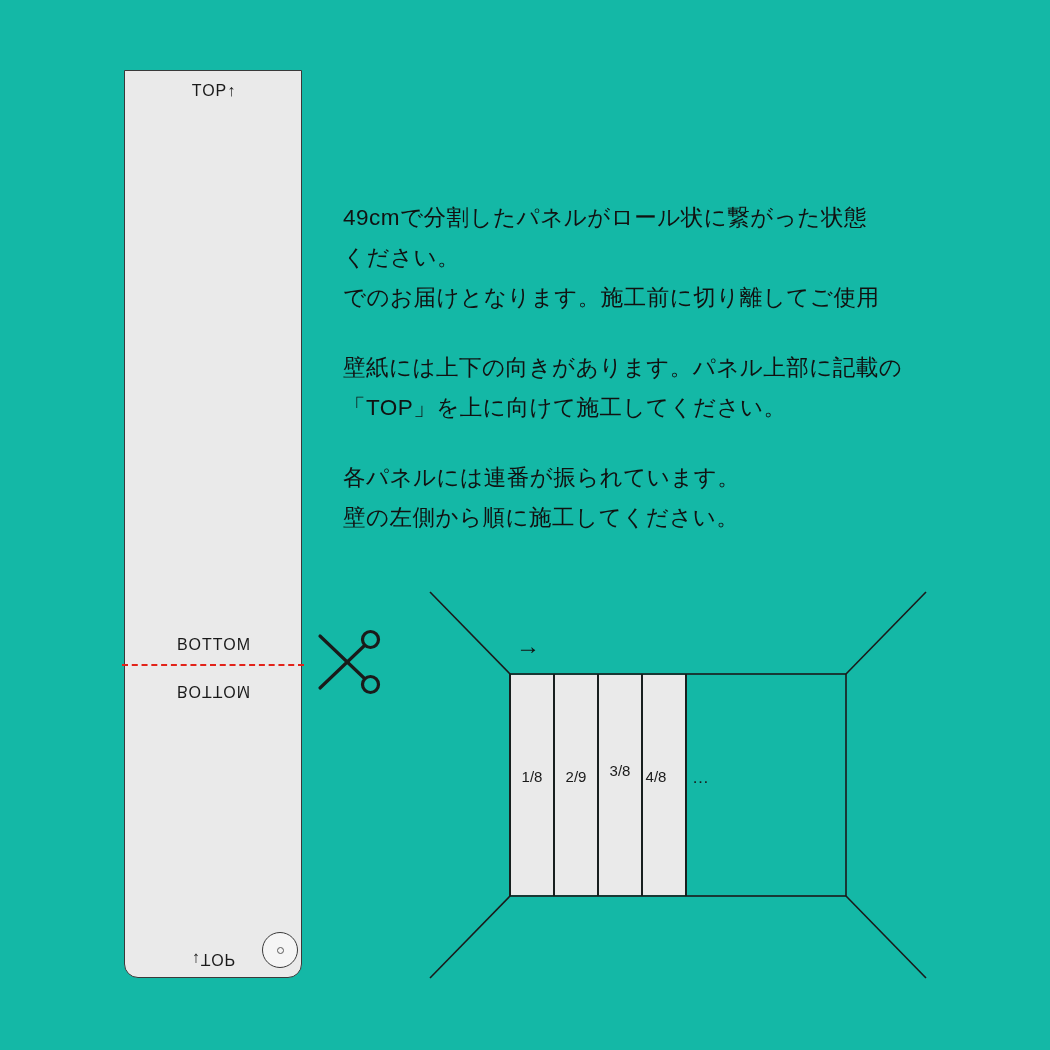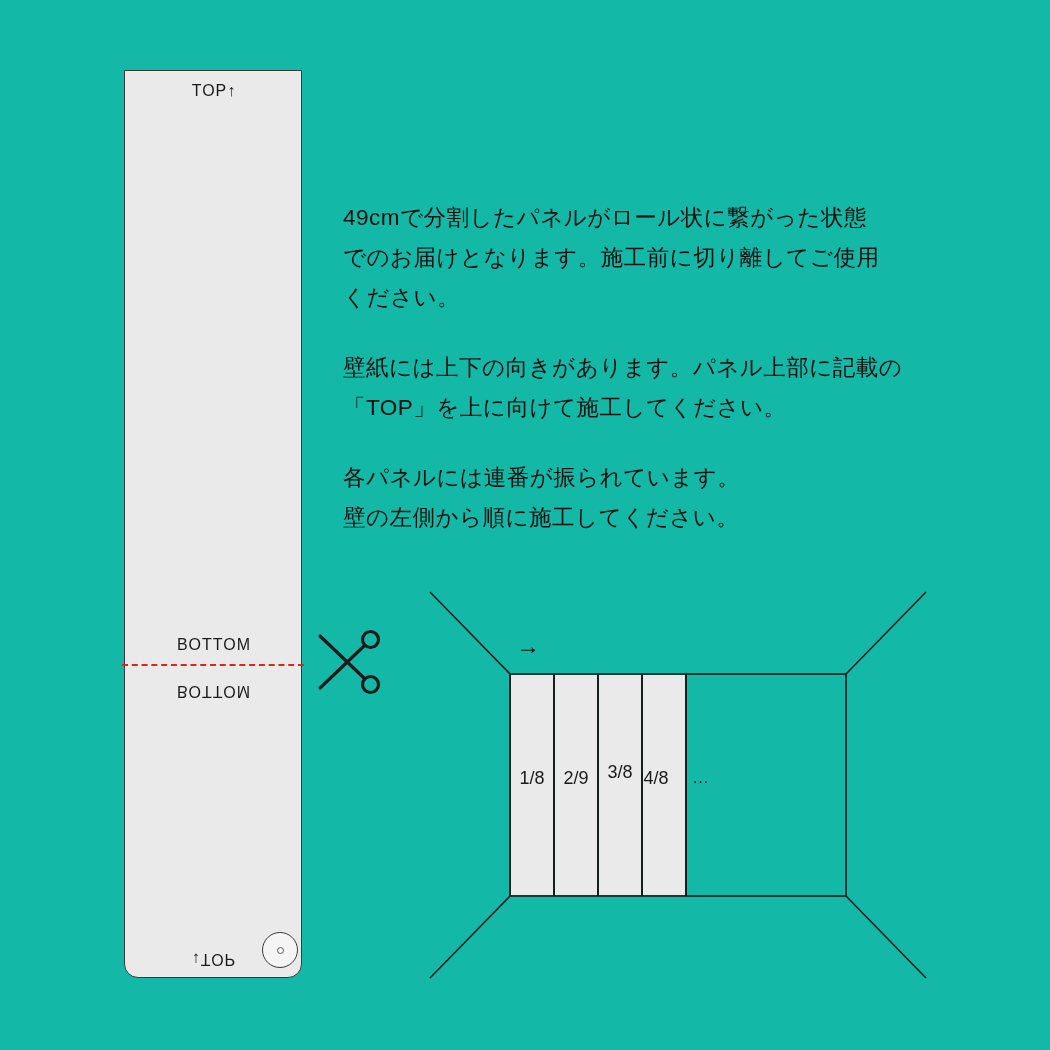--- a/index.html
+++ b/index.html
@@ -125,21 +125,21 @@
     position: absolute;
     left: 428px;
     top: 590px;
     width: 500px;
     height: 390px;
   }
   .room svg { display: block; }
   .panel-num {
     position: absolute;
     font-family: "Liberation Sans", sans-serif;
-    font-size: 18px;
+    font-size: 15px;
     color: #1a1a1a;
     text-align: center;
     width: 44px;
   }
   .ellipsis-mark {
     position: absolute;
     font-family: "Liberation Sans", sans-serif;
     font-size: 17px;
     color: #1a1a1a;
   }
@@ -180,22 +180,22 @@
         <path d="M8 62 L52 20"></path>
         <circle cx="58.5" cy="58.5" r="8"></circle>
         <circle cx="58.5" cy="13.5" r="8"></circle>
       </g>
     </svg>
   </div>
 
   <div class="text-block">
     <p class="para">
       <span class="ln">49cmで分割したパネルがロール状に繋がった状態</span>
+      <span class="ln">ください。</span>
       <span class="ln">でのお届けとなります。施工前に切り離してご使用</span>
-      <span class="ln">ください。</span>
     </p>
     <p class="para">
       <span class="ln">壁紙には上下の向きがあります。パネル上部に記載の</span>
       <span class="ln">「TOP」を上に向けて施工してください。</span>
     </p>
     <p class="para">
       <span class="ln">各パネルには連番が振られています。</span>
       <span class="ln">壁の左側から順に施工してください。</span>
     </p>
   </div>

